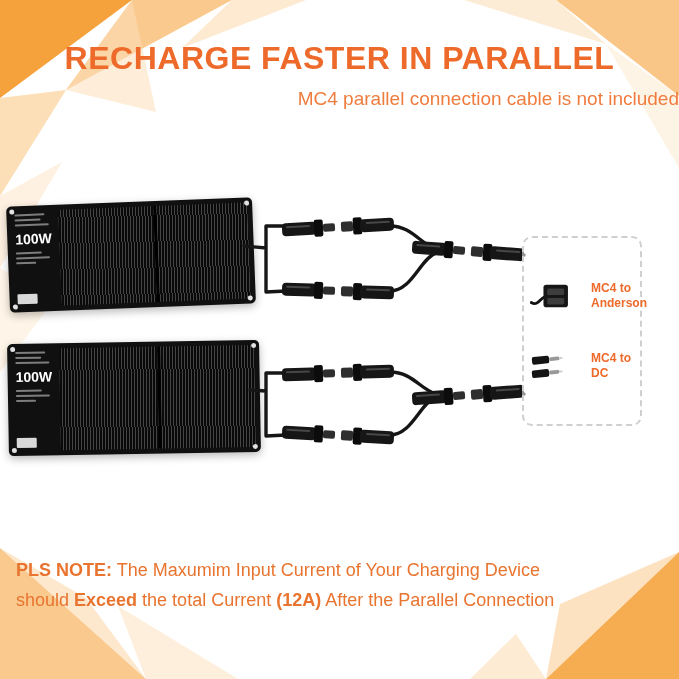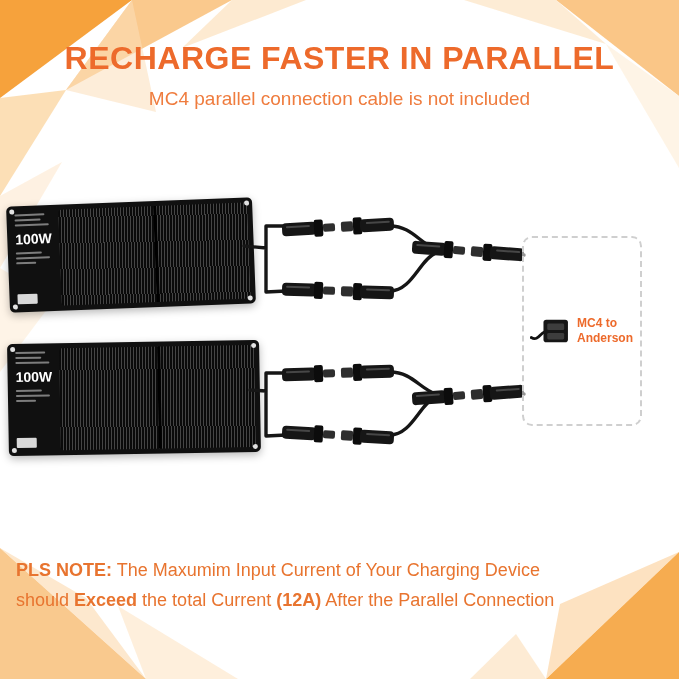--- a/index.html
+++ b/index.html
@@ -3,21 +3,21 @@
 <meta charset="utf-8">
 <style>
   * { margin:0; padding:0; box-sizing:border-box; }
   html,body { background:#ffffff; font-family:"Liberation Sans", sans-serif; }
   .stage { position:relative; width:679px; height:679px; overflow:hidden; background:#fff; }
 
   .bg { position:absolute; inset:0; z-index:0; }
 
   .title { position:absolute; top:40px; left:0; width:100%; text-align:center;
            font-size:32px; font-weight:700; letter-spacing:.5px; color:var(--accent,#ED6A2B); z-index:5; }
-  .subtitle { position:absolute; top:88px; left:0; width:100%; text-align:center;
+  .subtitle { position:absolute; top:88px; left:0; width:100%; text-align:right;
               font-size:19px; color:var(--subtitle,#EF7C3E); z-index:5; }
 
   
   .panel { position:absolute; background:var(--panel,#101010); border-radius:5px;
            box-shadow:0 3px 8px rgba(0,0,0,.28); z-index:2; }
   .panel1 { left:8px; top:202px; width:246px; height:106px; transform:rotate(-2.2deg); }
   .panel2 { left:8px; top:342px; width:252px; height:112px; transform:rotate(-1deg); }
   .cells { position:absolute; left:52px; top:5px; right:5px; bottom:5px; border-radius:3px;
            background:repeating-linear-gradient(90deg,#0a0a0a 0px,#0a0a0a 2px,#454545 2px,#454545 3px); }
   .seam { position:absolute; left:50%; top:0; bottom:0; width:3px; background:#000; }
@@ -32,21 +32,21 @@
 
   
   .wiring { position:absolute; inset:0; z-index:3; pointer-events:none; }
   .cable { stroke:var(--cable,#161616); stroke-width:3.4; fill:none; stroke-linecap:round; }
 
   
   .adapterbox { position:absolute; left:522px; top:236px; width:120px; height:190px;
                 border:2px dashed var(--box-border,#CFCFCF); border-radius:10px;
                 display:flex; flex-direction:column; justify-content:space-evenly;
                 padding:4px 6px; background:rgba(255,255,255,.55); z-index:4; }
-  .adapter-row { display:flex; align-items:center; gap:5px; }
+  .adapter-row { display:flex; align-items:center; gap:19px; }
   .aicon { width:42px; height:32px; flex:none; }
   .alabel { font-size:12px; font-weight:700; color:var(--accent,#ED6A2B); line-height:1.22; }
 
   
   .note { position:absolute; top:556px; left:16px; right:16px; 
           color:var(--note,#E8742F); font-size:18px; line-height:1.65; z-index:5; }
   .note b { font-weight:700; }
 </style>
 </head>
 <body>
@@ -146,20 +146,35 @@
   <div class="adapterbox">
     <div class="adapter-row">
       <svg class="aicon" viewBox="0 0 44 34">
         <path d="M1,24 C8,28 10,20 15,18" stroke="#111" stroke-width="3" fill="none" stroke-linecap="round"></path>
         <rect x="14" y="5" width="26" height="24" rx="3" fill="#161616"></rect>
         <rect x="18" y="9" width="18" height="7" rx="1.5" fill="#3d3d3d"></rect>
         <rect x="18" y="19" width="18" height="7" rx="1.5" fill="#3d3d3d"></rect>
       </svg>
       <div class="alabel">MC4 to Anderson</div>
     </div>
+    <div class="adapter-row">
+      <svg class="aicon" viewBox="0 0 44 30">
+        <g transform="rotate(-6 20 8)">
+          <rect x="2" y="4" width="18" height="8" rx="2" fill="#141414"></rect>
+          <rect x="20" y="6" width="11" height="4" rx="2" fill="#999"></rect>
+          <rect x="31" y="7" width="3" height="2" fill="#ccc"></rect>
+        </g>
+        <g transform="rotate(-6 20 22)">
+          <rect x="2" y="18" width="18" height="8" rx="2" fill="#141414"></rect>
+          <rect x="20" y="20" width="11" height="4" rx="2" fill="#999"></rect>
+          <rect x="31" y="21" width="3" height="2" fill="#ccc"></rect>
+        </g>
+      </svg>
+      <div class="alabel">MC4 to DC</div>
+    </div>
   </div>
 
   <div class="note">
     <div class="note-line"><b>PLS NOTE:</b><span> The Maxumim Input Current of Your Charging Device</span></div>
     <div class="note-line"><span>should </span><b>Exceed</b><span> the total Current </span><b>(12A)</b><span> After the Parallel Connection</span></div>
   </div>
 
 </div>
 
 </body></html>

